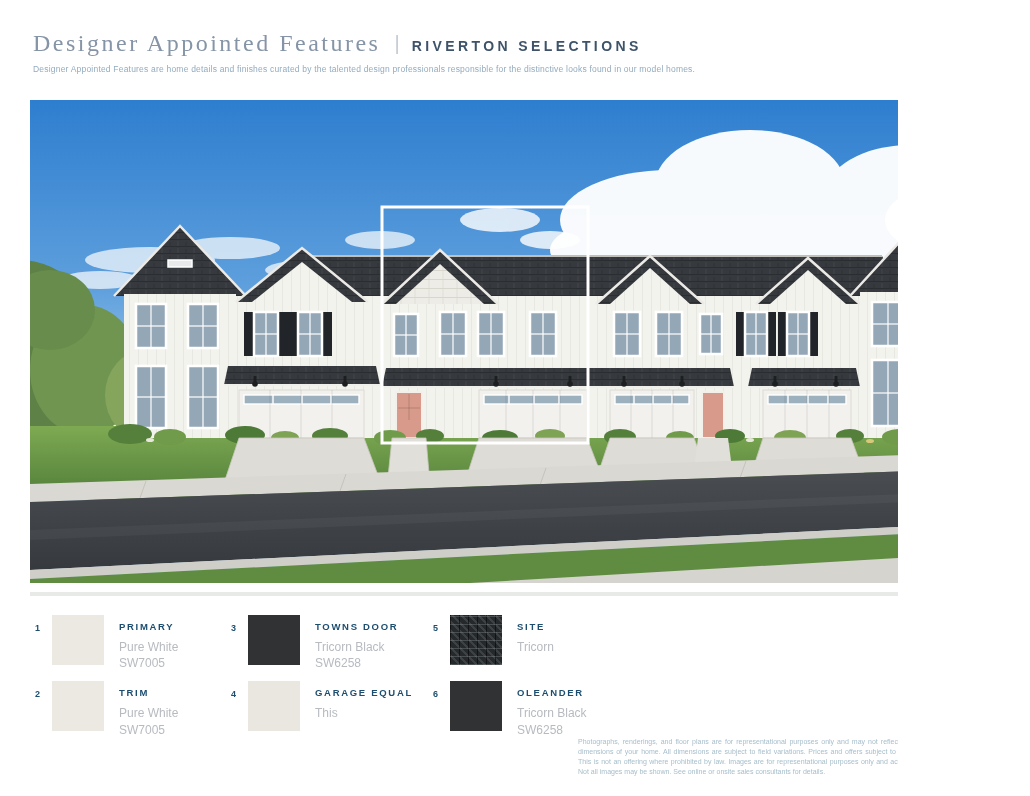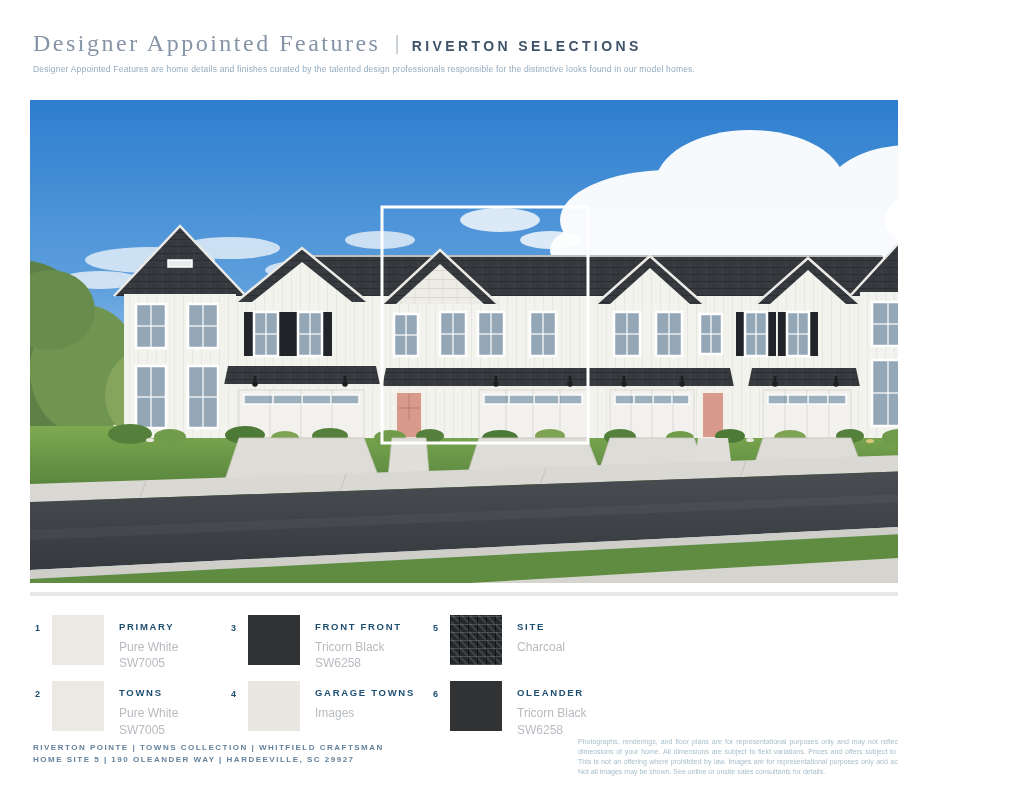--- a/index.html
+++ b/index.html
@@ -398,79 +398,75 @@
           <div>Pure White</div>
             <div>SW7005</div>
         </div>
       </div>
     </div>
 
     <div class="sel-item">
       <div class="sel-num">3</div>
       <div class="sel-swatch" style="background: rgb(49, 50, 52);"></div>
       <div class="sel-text">
-        <div class="sel-name">FRONT FRONT</div>
+        <div class="sel-name">TOWNS DOOR</div>
         <div class="sel-detail">
           <div>Tricorn Black</div>
             <div>SW6258</div>
         </div>
       </div>
     </div>
 
     <div class="sel-item">
       <div class="sel-num">5</div>
       <div class="sel-swatch sw-shingle"></div>
       <div class="sel-text">
         <div class="sel-name">SITE</div>
         <div class="sel-detail">
-          <div>Charcoal</div>
+          <div>Tricorn</div>
         </div>
       </div>
     </div>
 
     <div class="sel-item">
       <div class="sel-num">2</div>
       <div class="sel-swatch" style="background: rgb(236, 233, 226);"></div>
       <div class="sel-text">
-        <div class="sel-name">TOWNS</div>
+        <div class="sel-name">TRIM</div>
         <div class="sel-detail">
           <div>Pure White</div>
             <div>SW7005</div>
         </div>
       </div>
     </div>
 
     <div class="sel-item">
       <div class="sel-num">4</div>
       <div class="sel-swatch" style="background: rgb(234, 231, 224);"></div>
       <div class="sel-text">
-        <div class="sel-name">GARAGE TOWNS</div>
-        <div class="sel-detail">
-          <div>Images</div>
+        <div class="sel-name">GARAGE EQUAL</div>
+        <div class="sel-detail">
+          <div>This</div>
         </div>
       </div>
     </div>
 
     <div class="sel-item">
       <div class="sel-num">6</div>
       <div class="sel-swatch" style="background: rgb(49, 50, 52);"></div>
       <div class="sel-text">
         <div class="sel-name">OLEANDER</div>
         <div class="sel-detail">
           <div>Tricorn Black</div>
             <div>SW6258</div>
         </div>
       </div>
     </div>
   </div>
 
-  <div class="footer-left">
-    <div>RIVERTON POINTE  |  TOWNS COLLECTION  |  WHITFIELD CRAFTSMAN</div>
-    <div>HOME SITE 5 | 190 OLEANDER WAY | HARDEEVILLE, SC 29927</div>
-  </div>
 
   <div class="disclaimer">Photographs, renderings, and floor plans are for representational purposes only and may not reflect the exact features or dimensions of your home. All dimensions are subject to field variations. Prices and offers subject to change without notice. This is not an offering where prohibited by law. Images are for representational purposes only and actual product may differ. Not all images may be shown. See online or onsite sales consultants for details.</div>
 
   <div class="eho">
     <svg width="28" height="22" viewBox="0 0 28 22">
       <path d="M14 1 L27 10 H24 V21 H4 V10 H1 Z" fill="none" stroke="#8fa5b8" stroke-width="1.6" stroke-linejoin="round"></path>
       <rect x="9" y="9.5" width="10" height="2.2" fill="#8fa5b8"></rect>
       <rect x="9" y="14" width="10" height="2.2" fill="#8fa5b8"></rect>
     </svg>
     <div class="eho-label">

